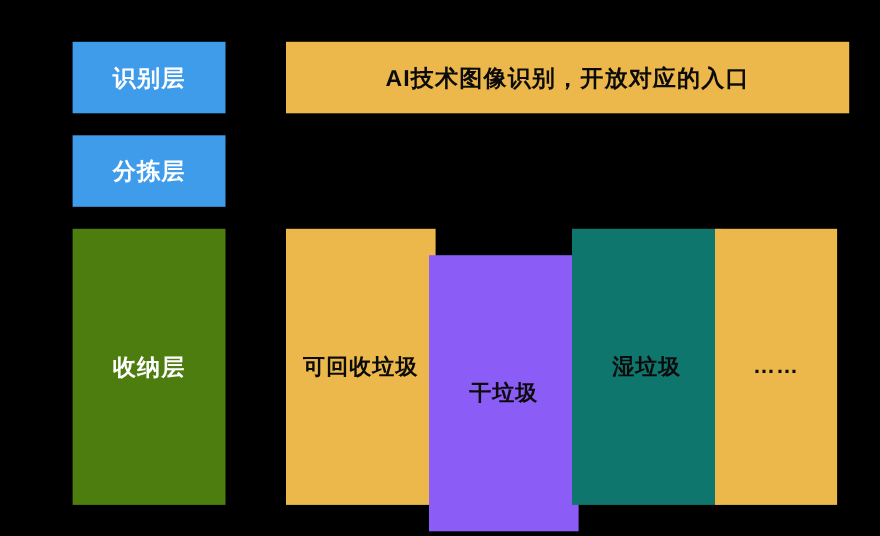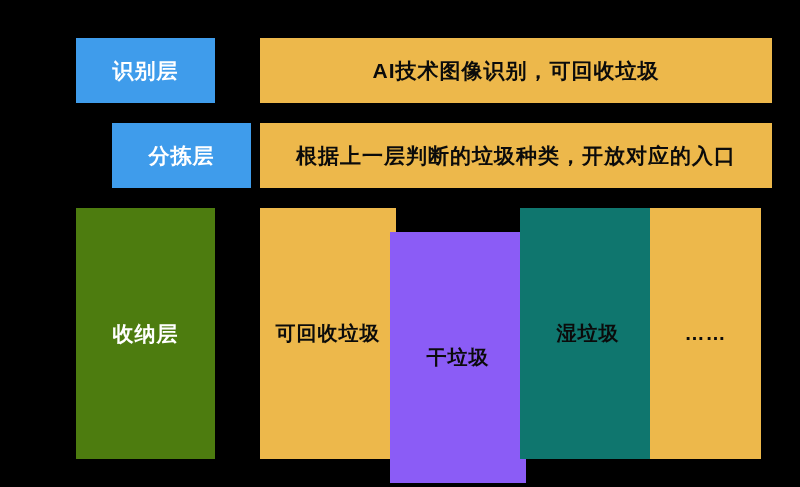--- a/index.html
+++ b/index.html
@@ -18,21 +18,21 @@
   .box {
     position: absolute;
     display: flex;
     align-items: center;
     justify-content: center;
     text-align: center;
     font-weight: bold;
     box-sizing: border-box;
   }
   .label-box {
-    left: 76px;
+    left: 66px;
     width: 139px;
     color: #fff;
     font-size: 21px;
     letter-spacing: 1px;
   }
   .content-box {
     color: #0b0b0b;
     font-size: 21px;
     letter-spacing: 1px;
   }
@@ -48,28 +48,25 @@
 </style>
 </head>
 <body>
 
 <div class="canvas" style="background-color: rgb(0, 0, 0);">
 
   <div class="box label-box row1" style="background-color: rgb(63, 156, 235); color: rgb(255, 255, 255);">
     <span>识别层</span>
   </div>
   <div class="box content-box desc row1" style="background-color: rgb(237, 184, 75); color: rgb(11, 11, 11);">
-    <span>AI技术图像识别，可回收垃圾</span>
+    <span>AI技术图像识别，开放对应的入口</span>
   </div>
 
-  <div class="box label-box row2" style="background-color: rgb(63, 156, 235); color: rgb(255, 255, 255); margin-left: 36px;">
+  <div class="box label-box row2" style="background-color: rgb(63, 156, 235); color: rgb(255, 255, 255);">
     <span>分拣层</span>
-  </div>
-  <div class="box content-box desc row2" style="background-color: rgb(237, 184, 75); color: rgb(11, 11, 11);">
-    <span>根据上一层判断的垃圾种类，开放对应的入口</span>
   </div>
 
   <div class="box label-box row3" style="background-color: #4d7c0f; color: rgb(255, 255, 255);">
     <span>收纳层</span>
   </div>
 
   <div class="box content-box bin bin1 row3" style="background-color: rgb(237, 184, 75); color: rgb(11, 11, 11);">
     <span>可回收垃圾</span>
   </div>
 

